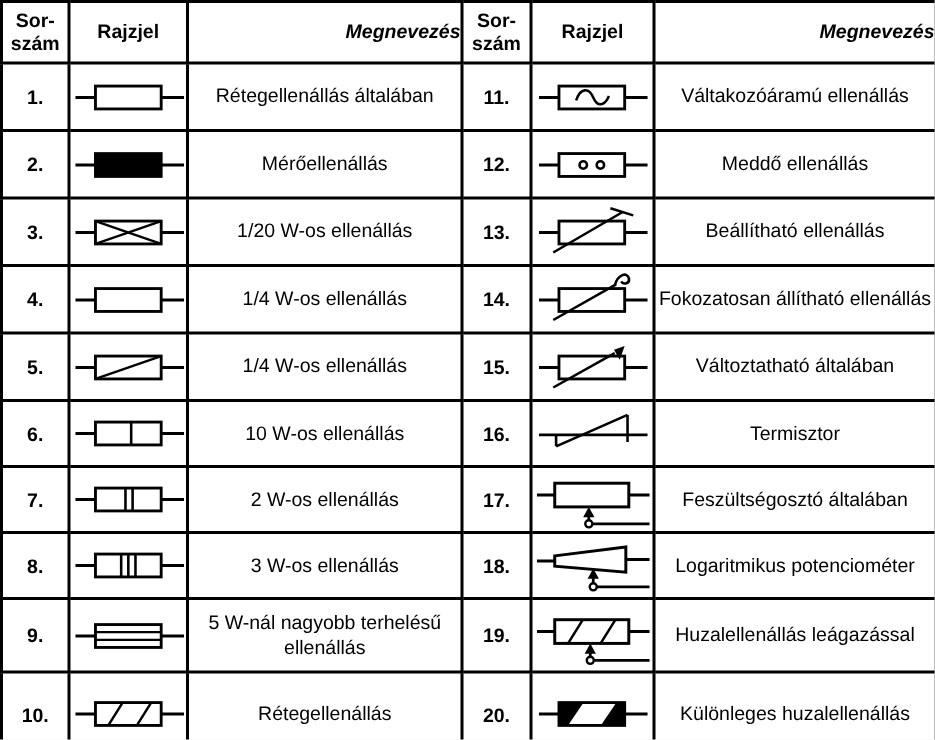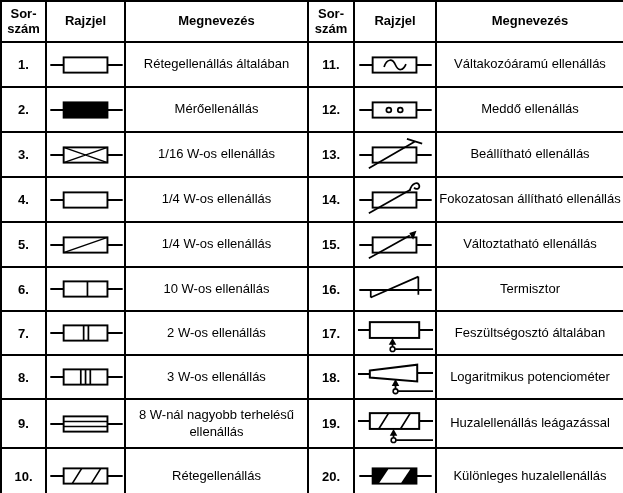--- a/index.html
+++ b/index.html
@@ -12,21 +12,21 @@
     border-collapse:collapse;table-layout:fixed;
     width:623px;height:493px;background:#fff;
   }
   table.symtable td,table.symtable th{
     border:2px solid #000;padding:0;overflow:hidden;
     vertical-align:middle;background:#fff;
   }
   th.hdr{font-weight:bold;font-size:13px;line-height:1.12;}
   th.hdr-serial{text-align:center;padding:2px 2px;}
   th.hdr-symbol{text-align:center;border-radius:13px;}
-  th.hdr-name{text-align:center;padding-left:9px;}
+  th.hdr-name{text-align:right;padding-left:9px;font-style:italic;}
   td.num{font-weight:bold;font-size:13px;text-align:center;}
   td.sym{text-align:center;}
   td.sym svg{display:block;margin:0 auto;}
   td.name{font-size:13px;text-align:center;padding:2px 4px 2px 9px;line-height:1.25;}
   
   tr.hrow{height:41px;}
   tr.r1,tr.r2,tr.r3,tr.r4,tr.r5{height:45px;}
   tr.r6,tr.r7{height:44px;}
   tr.r8{height:42px;}
   tr.r9{height:49px;}
@@ -99,21 +99,21 @@
 
   <tr class="r3">
     <td class="num">3.</td>
     <td class="sym">
       <svg width="79" height="40" viewBox="0 0 80 42" stroke="#000" stroke-width="2" fill="none">
         <path d="M2,21 H16 M62,21 H78"></path>
               <rect x="16" y="13" width="46" height="16"></rect>
         <path d="M16,13 L62,29 M16,29 L62,13" stroke-width="1.6"></path>
       </svg>
     </td>
-    <td class="name">1/16 W-os ellenállás</td>
+    <td class="name">1/20 W-os ellenállás</td>
     <td class="num">13.</td>
     <td class="sym">
       <svg width="79" height="40" viewBox="0 0 80 42" stroke="#000" stroke-width="2" fill="none">
         <path d="M2,21 H16 M62,21 H78"></path>
               <rect x="16" y="13" width="46" height="16"></rect>
         <path d="M12,35 L60,7 M52,4 L68,9" stroke-width="1.8"></path>
       </svg>
     </td>
     <td class="name">Beállítható ellenállás</td>
   </tr>
@@ -151,21 +151,21 @@
     <td class="name">1/4 W-os ellenállás</td>
     <td class="num">15.</td>
     <td class="sym">
       <svg width="79" height="40" viewBox="0 0 80 42" stroke="#000" stroke-width="2" fill="none">
         <path d="M2,21 H16 M62,21 H78"></path>
               <rect x="16" y="13" width="46" height="16"></rect>
         <path d="M12,35 L55,11" stroke-width="1.8"></path>
         <polygon points="62,6 54.5,8.5 58.5,15.5" fill="#000" stroke="none"></polygon>
       </svg>
     </td>
-    <td class="name">Változtatható ellenállás</td>
+    <td class="name">Változtatható általában</td>
   </tr>
 
   <tr class="r6">
     <td class="num">6.</td>
     <td class="sym">
       <svg width="79" height="40" viewBox="0 0 80 42" stroke="#000" stroke-width="2" fill="none">
         <path d="M2,21 H16 M62,21 H78"></path>
               <rect x="16" y="13" width="46" height="16"></rect>
         <path d="M41,13 V29" stroke-width="1.8"></path>
       </svg>
@@ -231,21 +231,21 @@
 
   <tr class="r9">
     <td class="num">9.</td>
     <td class="sym">
       <svg width="79" height="40" viewBox="0 0 80 42" stroke="#000" stroke-width="2" fill="none">
         <path d="M2,21 H16 M62,21 H78"></path>
               <rect x="16" y="13" width="46" height="16"></rect>
         <path d="M16,18.3 H62 M16,23.7 H62" stroke-width="1.5"></path>
       </svg>
     </td>
-    <td class="name">8 W-nál nagyobb terhelésű ellenállás</td>
+    <td class="name">5 W-nál nagyobb terhelésű ellenállás</td>
     <td class="num">19.</td>
     <td class="sym">
       <svg width="79" height="42" viewBox="0 0 80 42" stroke="#000" stroke-width="2" fill="none">
         <path d="M2,18 H14 M64,18 H78"></path>
               <rect x="14" y="10" width="50" height="16"></rect>
         <path d="M23,26 L33,10 M45,26 L55,10" stroke-width="1.7"></path>
         <polygon points="38,26 34.2,33 41.8,33" fill="#000" stroke="none"></polygon>
         <path d="M38,31 V35" stroke-width="1.8"></path>
         <circle cx="38" cy="37.4" r="2.4" stroke-width="1.6"></circle>
         <path d="M40.6,37.4 H78" stroke-width="1.8"></path>

